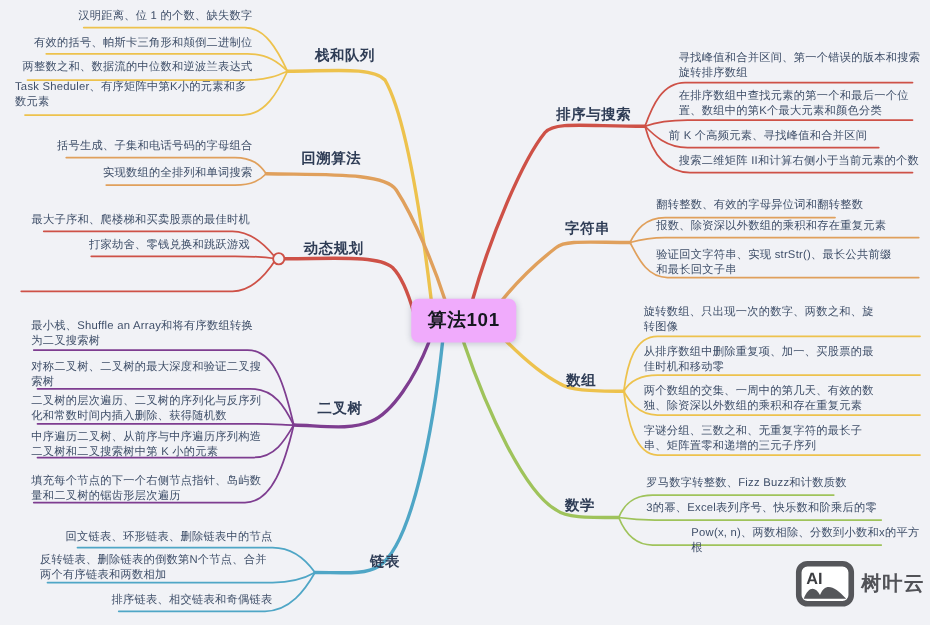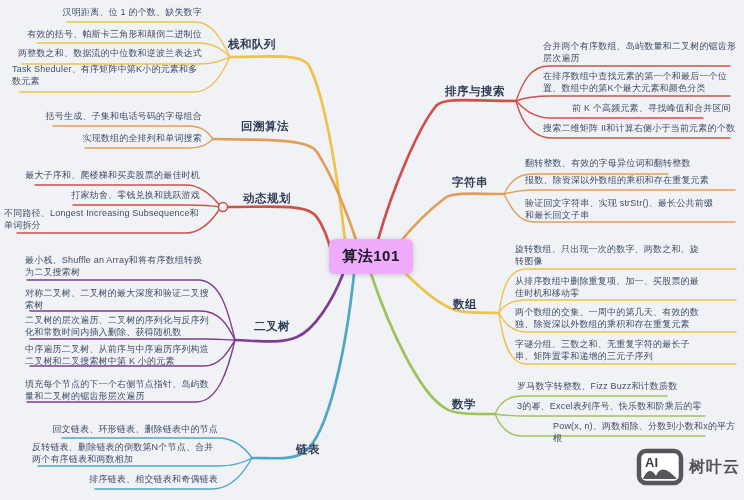--- a/index.html
+++ b/index.html
@@ -86,55 +86,54 @@
     <path class="leafline" d="M 499 313 C 503 320 510 332 526 332 H 736" stroke="#EDC24D"></path>
     <path class="leafline" d="M 499 313 C 502 336 508 364 526 364 H 736" stroke="#EDC24D"></path>
 
     <path class="leafline" d="M 495 414 C 499 404 506 396 522 396 H 667" stroke="#9FC35B"></path>
     <path class="leafline" d="M 495 414 C 502 415 510 416 524 416 H 705" stroke="#9FC35B"></path>
     <path class="leafline" d="M 495 414 C 499 424 506 436 522 436 H 705" stroke="#9FC35B"></path>
   </svg>
 
   <div class="root-node">算法101</div>
 
-  <div class="blabel" style="left:228px;top:37px;text-align:center;">栈和队列</div>
+  <div class="blabel" style="left:252px;top:37px;text-align:center;">栈和队列</div>
   <div class="blabel" style="left:241px;top:119px;">回溯算法</div>
   <div class="blabel" style="left:243px;top:191px;">动态规划</div>
   <div class="blabel" style="left:254px;top:319px;">二叉树</div>
   <div class="blabel" style="left:263px;top:442px;margin-left:33px;">链表</div>
   <div class="blabel" style="left:445px;top:84px;">排序与搜索</div>
   <div class="blabel" style="left:452px;top:175px;">字符串</div>
   <div class="blabel" style="left:453px;top:297px;">数组</div>
   <div class="blabel" style="left:452px;top:397px;">数学</div>
 
   <div class="leaf" style="right:542px;top:7px;max-width:190px;">汉明距离、位 1 的个数、缺失数字</div>
   <div class="leaf" style="right:542px;top:29px;max-width:190px;">有效的括号、帕斯卡三角形和颠倒二进制位</div>
   <div class="leaf" style="right:542px;top:48px;max-width:190px;">两整数之和、数据流的中位数和逆波兰表达式</div>
   <div class="leaf" style="right:542px;top:64px;max-width:190px;">Task Sheduler、有序矩阵中第K小的元素和多数元素</div>
 
   <div class="leaf" style="right:542px;top:111px;max-width:190px;">括号生成、子集和电话号码的字母组合</div>
   <div class="leaf" style="right:542px;top:133px;max-width:190px;">实现数组的全排列和单词搜索</div>
 
   <div class="leaf" style="right:544px;top:170px;max-width:196px;">最大子序和、爬楼梯和买卖股票的最佳时机</div>
   <div class="leaf" style="right:544px;top:190px;max-width:196px;">打家劫舍、零钱兑换和跳跃游戏</div>
-  <div class="leaf" style="right:544px;top:208px;max-width:196px;">不同路径、Longest Increasing Subsequence和单词拆分</div>
 
   <div class="leaf" style="right:533px;top:255px;max-width:186px;">最小栈、Shuffle an Array和将有序数组转换为二叉搜索树</div>
   <div class="leaf" style="right:533px;top:288px;max-width:186px;">对称二叉树、二叉树的最大深度和验证二叉搜索树</div>
   <div class="leaf" style="right:533px;top:315px;max-width:186px;">二叉树的层次遍历、二叉树的序列化与反序列化和常数时间内插入删除、获得随机数</div>
   <div class="leaf" style="right:533px;top:344px;max-width:186px;">中序遍历二叉树、从前序与中序遍历序列构造二叉树和二叉搜索树中第 K 小的元素</div>
   <div class="leaf" style="right:533px;top:379px;max-width:186px;">填充每个节点的下一个右侧节点指针、岛屿数量和二叉树的锯齿形层次遍历</div>
 
   <div class="leaf" style="right:526px;top:424px;max-width:186px;">回文链表、环形链表、删除链表中的节点</div>
   <div class="leaf" style="right:526px;top:442px;max-width:186px;">反转链表、删除链表的倒数第N个节点、合并两个有序链表和两数相加</div>
   <div class="leaf" style="right:526px;top:474px;max-width:186px;">排序链表、相交链表和奇偶链表</div>
 
-  <div class="leaf rside" style="left:543px;top:41px;max-width:195px;">合并两个有序数组、岛屿数量和二叉树的锯齿形层次遍历</div>
+  <div class="leaf rside" style="left:543px;top:41px;max-width:195px;">寻找峰值和合并区间、第一个错误的版本和搜索旋转排序数组</div>
   <div class="leaf rside" style="left:543px;top:71px;max-width:195px;">在排序数组中查找元素的第一个和最后一个位置、数组中的第K个最大元素和颜色分类</div>
-  <div class="leaf rside" style="left:572px;top:103px;max-width:195px;">前 K 个高频元素、寻找峰值和合并区间</div>
+  <div class="leaf rside" style="left:535px;top:103px;max-width:195px;">前 K 个高频元素、寻找峰值和合并区间</div>
   <div class="leaf rside" style="left:543px;top:123px;max-width:195px;">搜索二维矩阵 II和计算右侧小于当前元素的个数</div>
 
   <div class="leaf rside" style="left:525px;top:158px;max-width:192px;">翻转整数、有效的字母异位词和翻转整数</div>
   <div class="leaf rside" style="left:525px;top:175px;max-width:192px;">报数、除资深以外数组的乘积和存在重复元素</div>
   <div class="leaf rside" style="left:525px;top:198px;max-width:192px;">验证回文字符串、实现 strStr()、最长公共前缀和最长回文子串</div>
 
   <div class="leaf rside" style="left:515px;top:244px;max-width:188px;">旋转数组、只出现一次的数字、两数之和、旋转图像</div>
   <div class="leaf rside" style="left:515px;top:276px;max-width:188px;">从排序数组中删除重复项、加一、买股票的最佳时机和移动零</div>
   <div class="leaf rside" style="left:515px;top:307px;max-width:188px;">两个数组的交集、一周中的第几天、有效的数独、除资深以外数组的乘积和存在重复元素</div>
   <div class="leaf rside" style="left:515px;top:339px;max-width:188px;">字谜分组、三数之和、无重复字符的最长子串、矩阵置零和递增的三元子序列</div>

